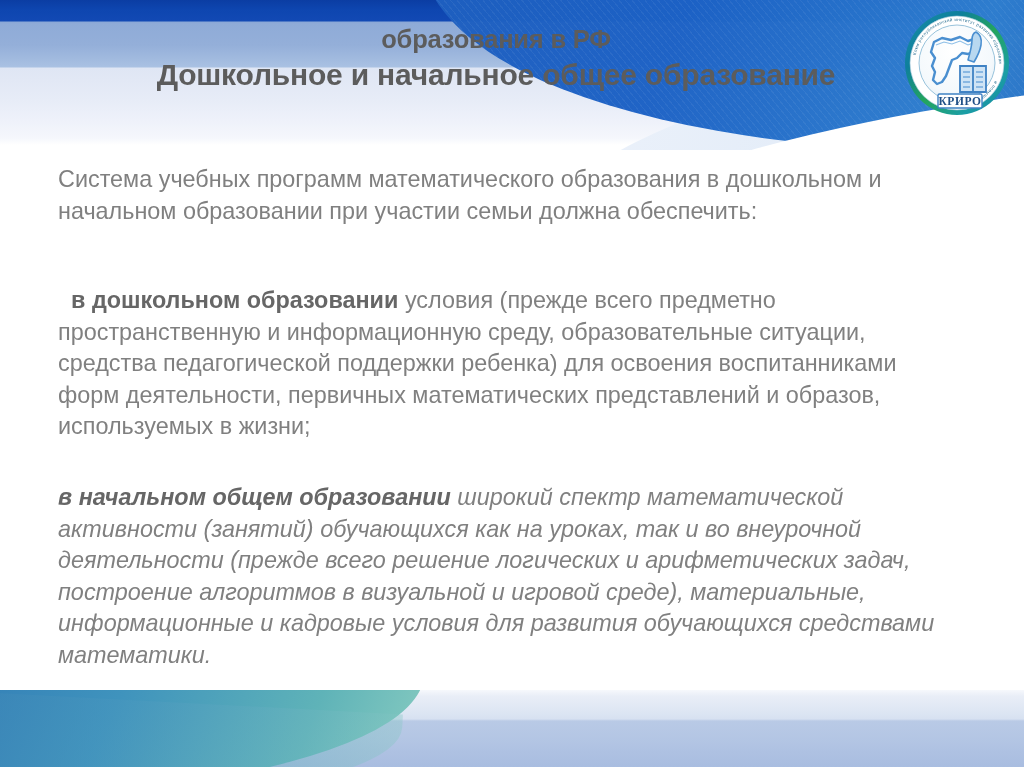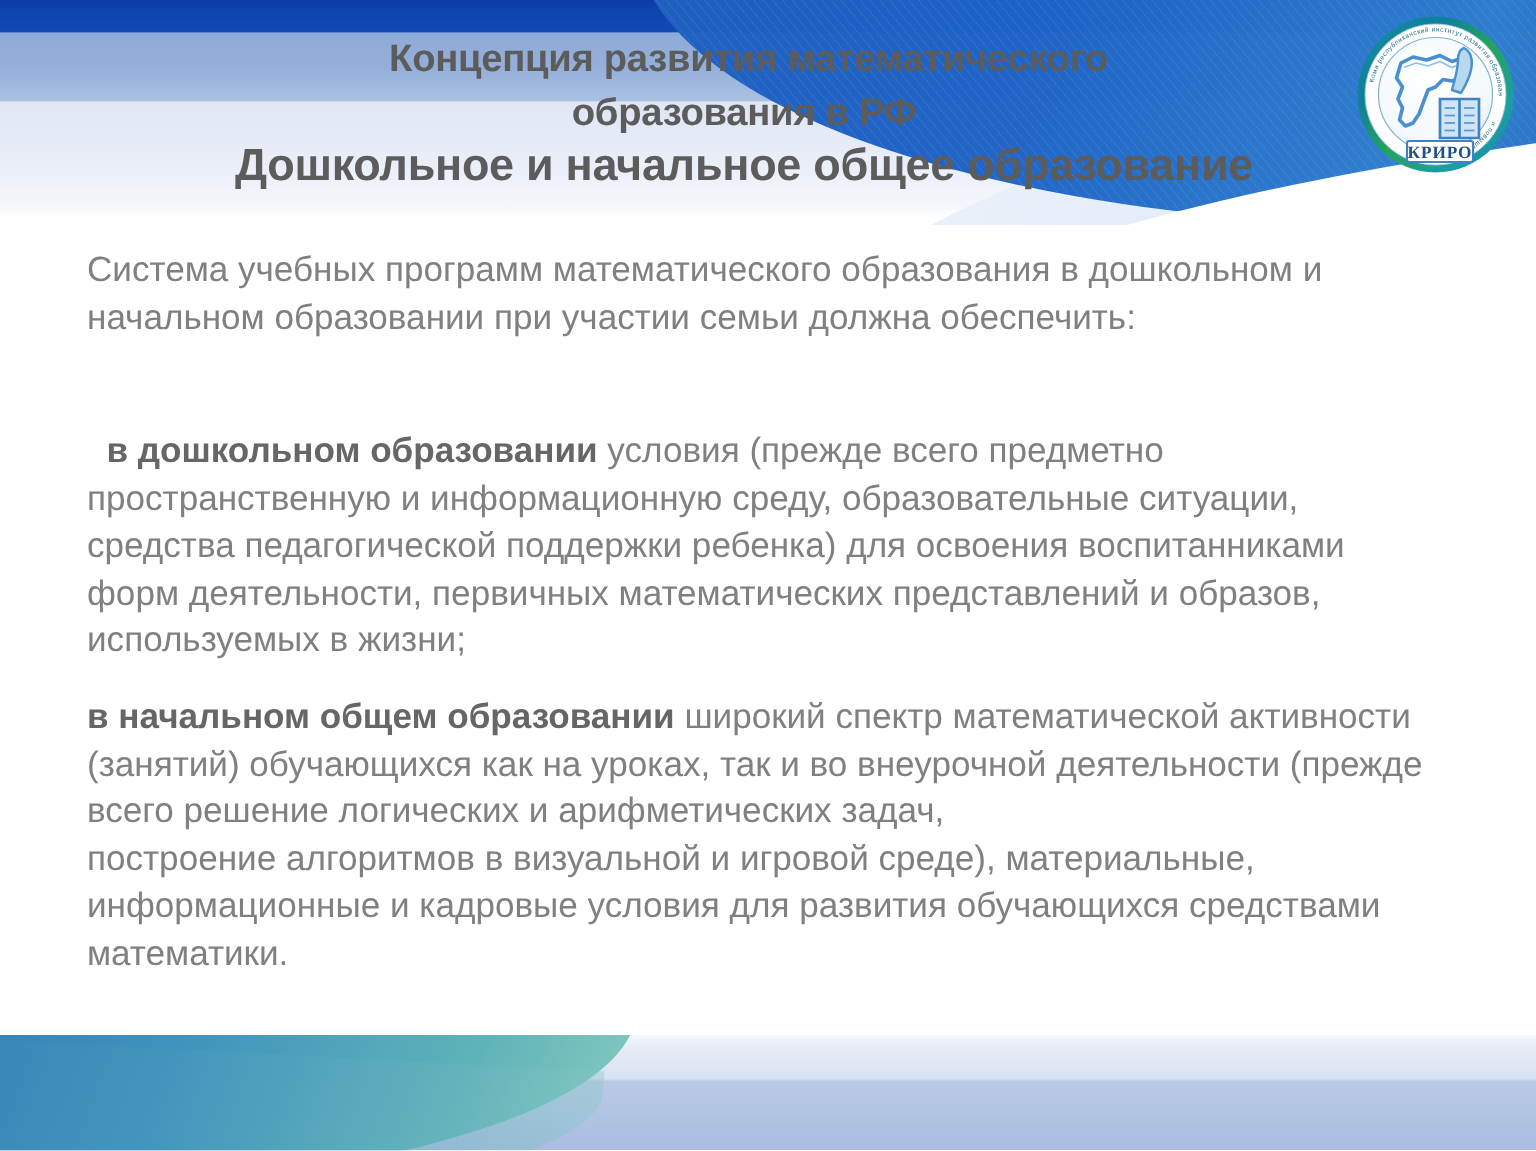--- a/index.html
+++ b/index.html
@@ -143,21 +143,21 @@
     line-height: 31.6px;
     font-weight: normal;
     white-space: pre-line;
   }
   .para b {
     color: #666666;
     font-weight: bold;
   }
   .para.p1 { top: 14px; }
   .para.p2 { top: 135px; }
-  .para.p3 { top: 312px; }
+  .para.p3 { top: 332px; font-style: italic; }
 
   
   .footer {
     position: absolute;
     left: 0;
     top: 690px;
     width: 1024px;
     height: 77px;
     overflow: hidden;
     z-index: 4;
@@ -202,21 +202,20 @@
 <div class="slide">
 
   <div class="header">
     <div class="header-bands"></div>
     <div class="swoosh-light"></div>
     <div class="swoosh-dark"></div>
     <div class="swoosh-white"></div>
   </div>
 
   <div class="title-block">
-    <div class="title-line l1">Концепция развития математического</div>
     <div class="title-line l2">образования в РФ</div>
     <div class="title-line l3">Дошкольное и начальное общее образование</div>
   </div>
 
   <div class="logo">
     <svg width="110" height="110" viewBox="0 0 110 110" xmlns="http://www.w3.org/2000/svg">
       <defs>
         <linearGradient id="ringGrad" x1="0" y1="0" x2="1" y2="1">
           <stop offset="0%" stop-color="#1a8fa8"></stop>
           <stop offset="28%" stop-color="#0e7f9c"></stop>

